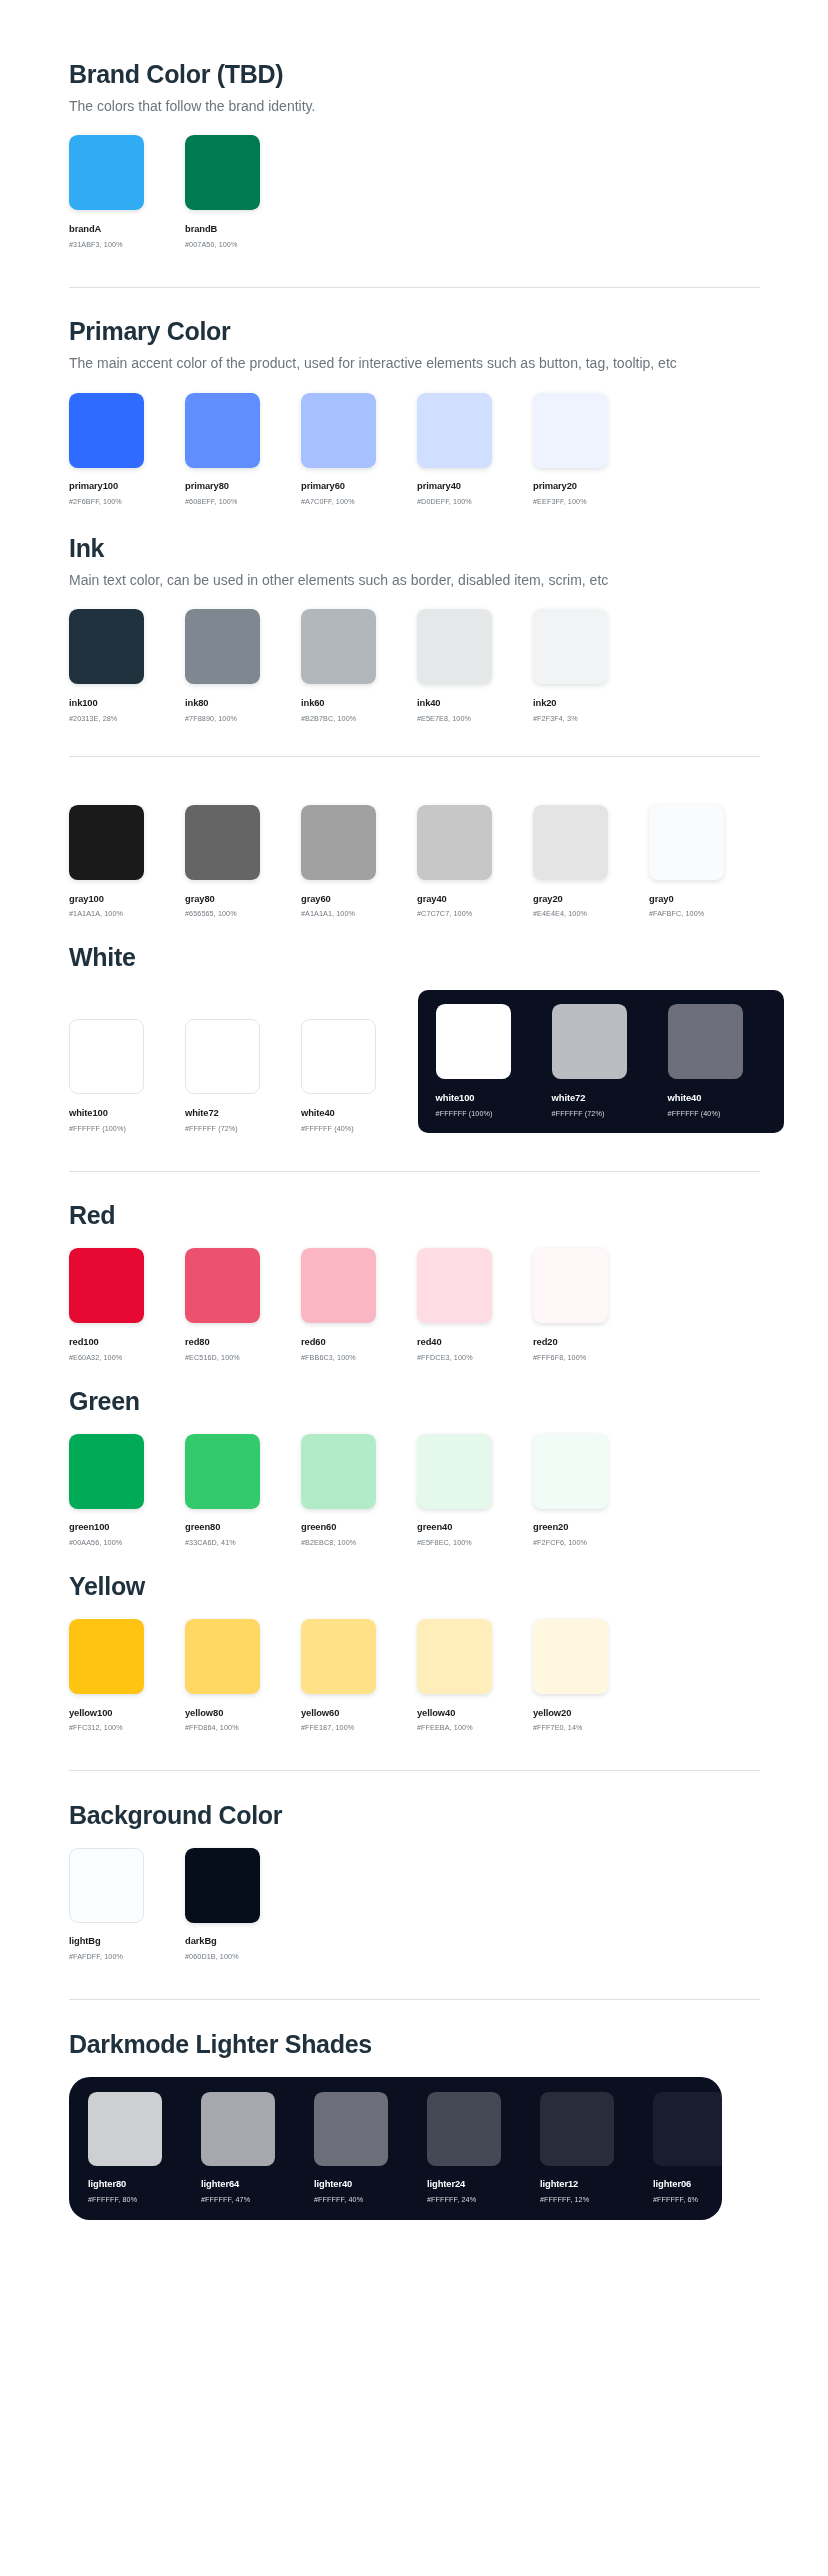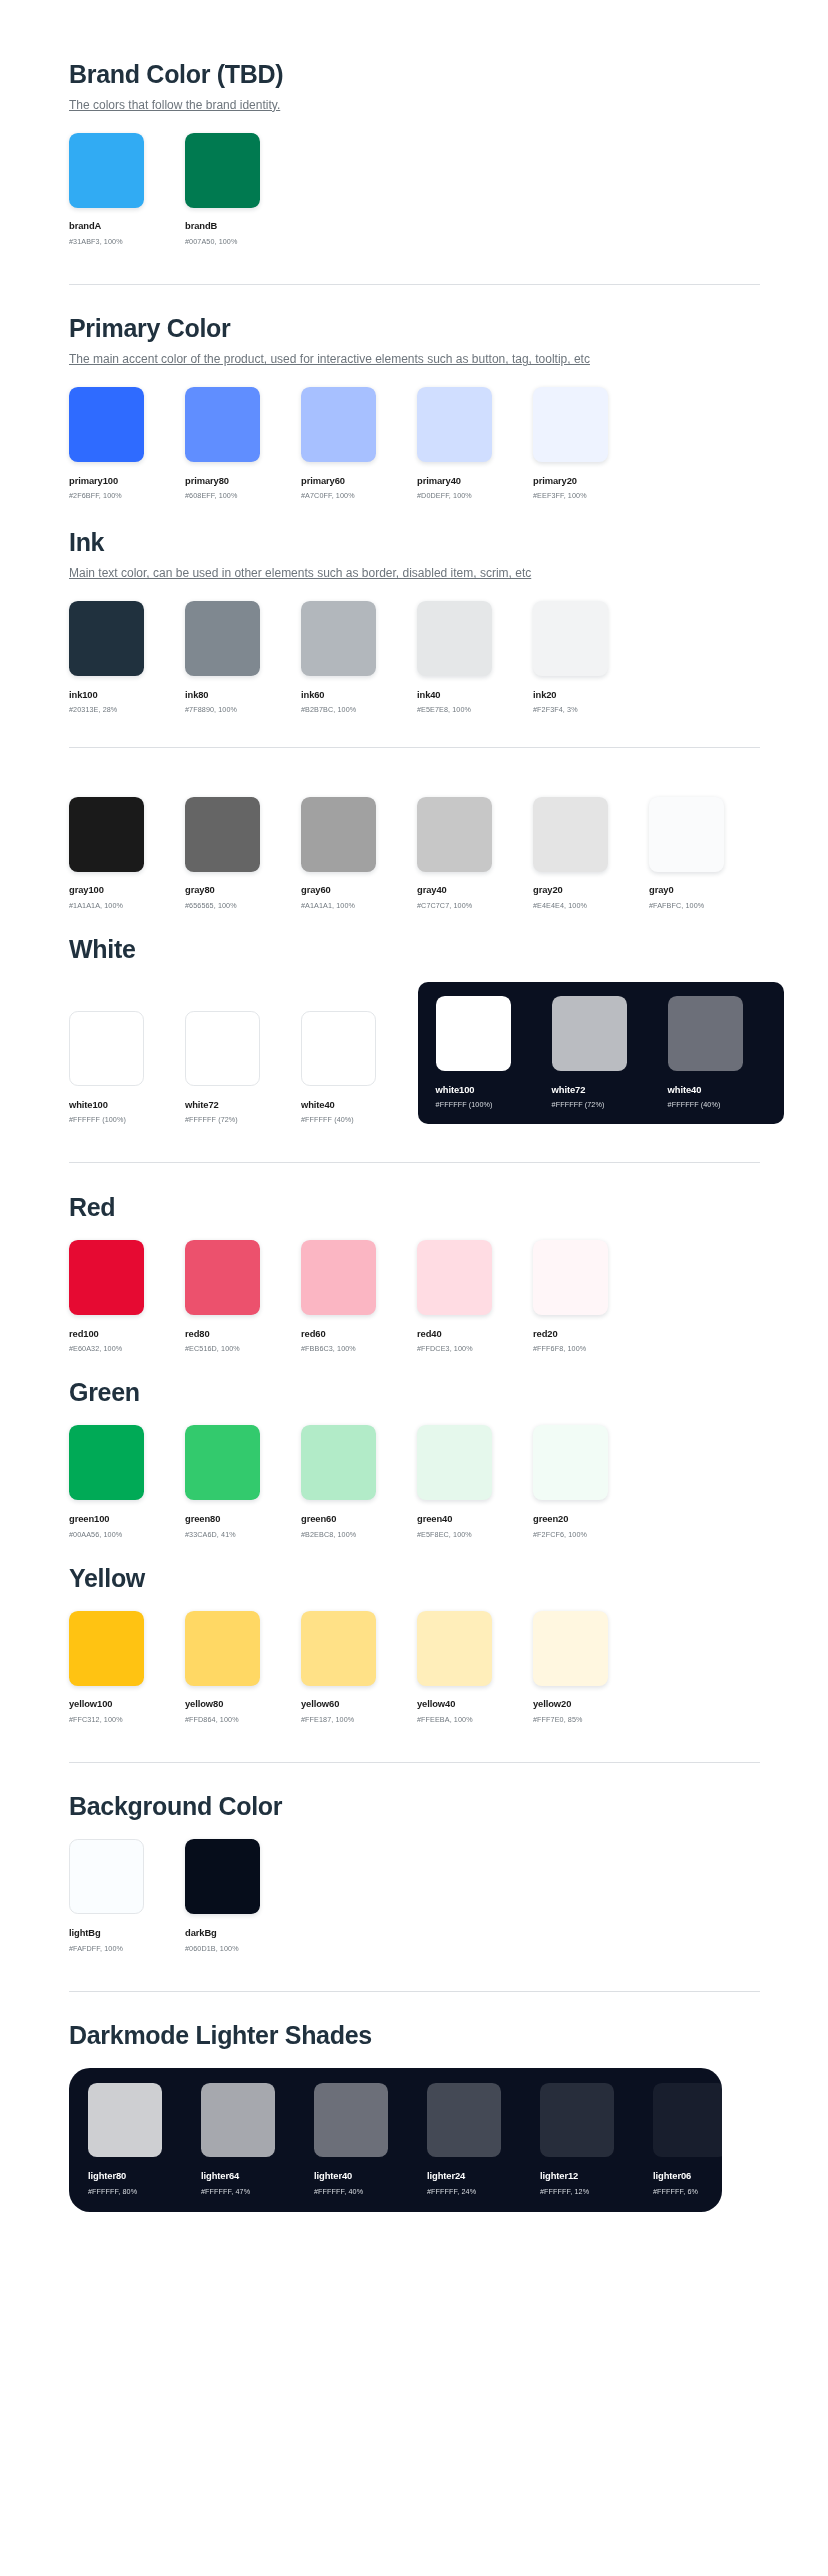--- a/index.html
+++ b/index.html
@@ -36,25 +36,24 @@
   .section-title {
     font-size: 25px;
     line-height: 1.12;
     font-weight: 700;
     color: #20313E;
     letter-spacing: -0.3px;
     margin-bottom: 8.8px;
   }
 
   .section-desc {
-    font-size: 12px;
+    font-size: 14px;
     line-height: 1.4;
     color: #6d757c;
     margin-bottom: 0;
-    text-decoration: underline;
   }
 
   
   .swatch-row {
     display: flex;
     flex-direction: row;
     align-items: flex-start;
     margin-top: 19px;
     gap: 0;
   }
@@ -442,21 +441,21 @@
           <div class="chip-value">#FFE187, 100%</div>
         </div>
         <div class="swatch-cell">
           <div class="chip" style="background: rgb(255, 238, 186);"></div>
           <div class="chip-name">yellow40</div>
           <div class="chip-value">#FFEEBA, 100%</div>
         </div>
         <div class="swatch-cell">
           <div class="chip" style="background: rgb(255, 247, 224);"></div>
           <div class="chip-name">yellow20</div>
-          <div class="chip-value">#FFF7E0, 85%</div>
+          <div class="chip-value">#FFF7E0, 14%</div>
         </div>
       </div>
     </section>
   </div>
 
   <div class="sp-top-60"></div>
   <div class="divider"></div>
   <div class="sp-top-48"></div>
 
   <div class="content">

